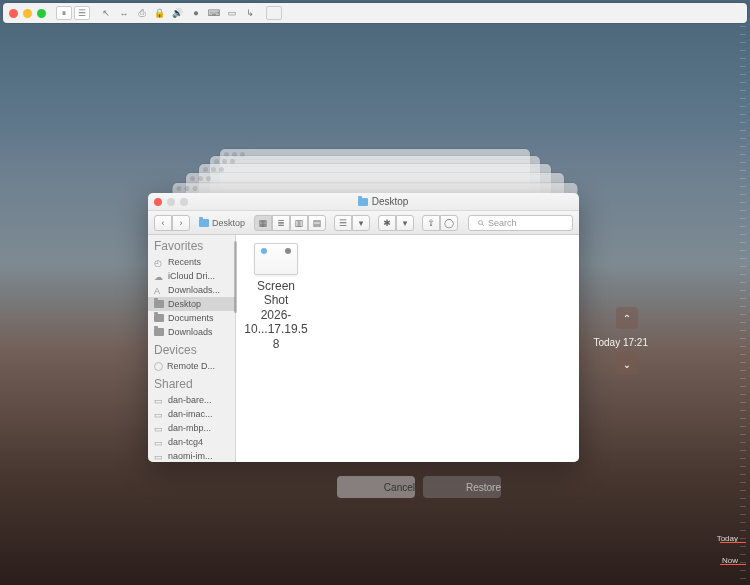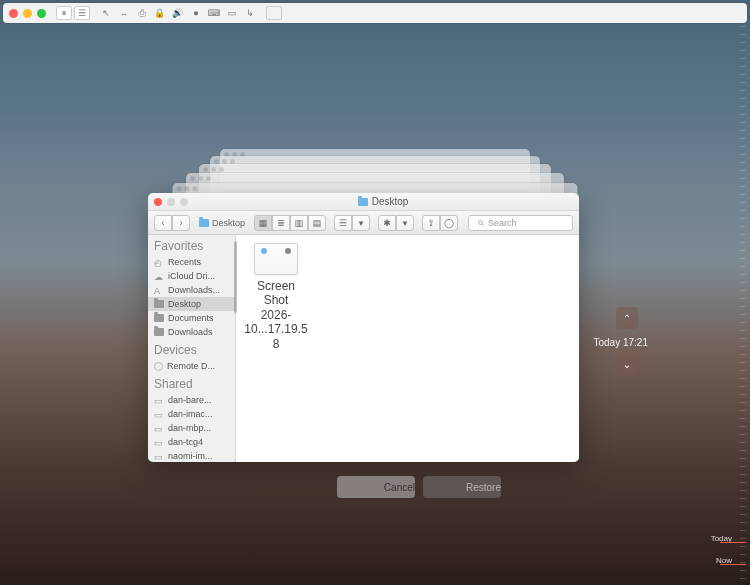--- a/index.html
+++ b/index.html
@@ -16,21 +16,21 @@
 .dot { width:9px; height:9px; border-radius:50%; }
 .dot.r{background:#ff5f57}.dot.y{background:#ffbd2e}.dot.g{background:#28c940}
 .host-group{display:flex;gap:2px;margin-right:8px}
 .host-btn{width:16px;height:14px;border-radius:2px;display:flex;align-items:center;justify-content:center;color:#777;font-size:9px}
 .host-btn.seg{border:1px solid #ccc;background:#fff}
 .host-title{flex:1;text-align:center;color:#555;font-size:10px}
 .host-right{width:16px;height:14px;border:1px solid #ccc;border-radius:2px}
 
 
 .ruler{position:absolute;right:4px;top:26px;bottom:4px;width:6px;background:repeating-linear-gradient(180deg,rgba(255,255,255,.18) 0 1px,transparent 1px 8px)}
-.tl-label{position:absolute;right:18px;font-size:8px;color:rgba(255,255,255,.8)}
+.tl-label{position:absolute;right:12px;font-size:8px;color:rgba(255,255,255,.8)}
 .tl-line{position:absolute;right:4px;width:26px;height:1px;background:#ff5a4a}
 
 
 .stack{position:absolute;left:50%;transform:translateX(-50%);border-radius:5px;background:rgba(240,240,240,.6);box-shadow:0 0 0 1px rgba(0,0,0,.06)}
 .stack .sbar{height:11px;border-bottom:1px solid rgba(0,0,0,.06);display:flex;gap:3px;padding:3px 4px}
 .stack .sd{width:5px;height:5px;border-radius:50%;background:rgba(0,0,0,.12)}
 
 
 .finder{position:absolute;left:148px;top:193px;width:431px;height:269px;background:#22c55e;border-radius:5px;box-shadow:0 8px 30px rgba(0,0,0,.35);overflow:hidden;display:flex;flex-direction:column}
 .titlebar{height:18px;background:linear-gradient(#f6f6f6,#ececec);display:flex;align-items:center;padding:0 6px;gap:5px;font-size:10px;color:#555;border-bottom:1px solid #d8d8d8}

